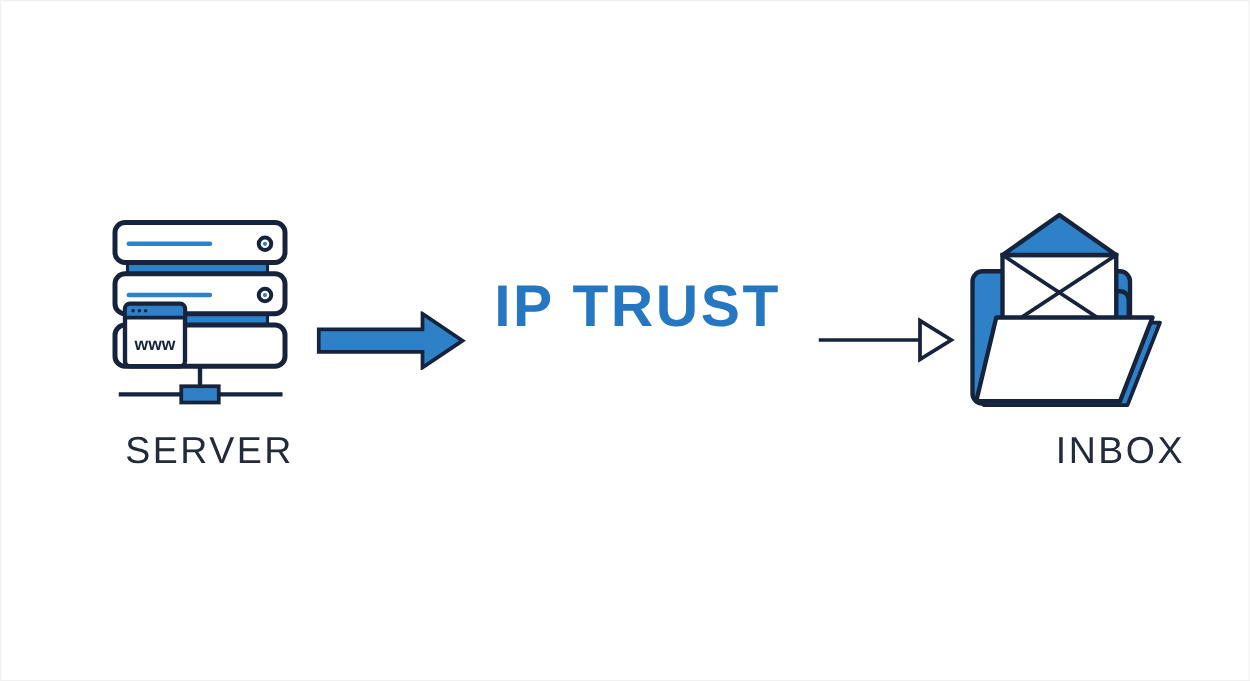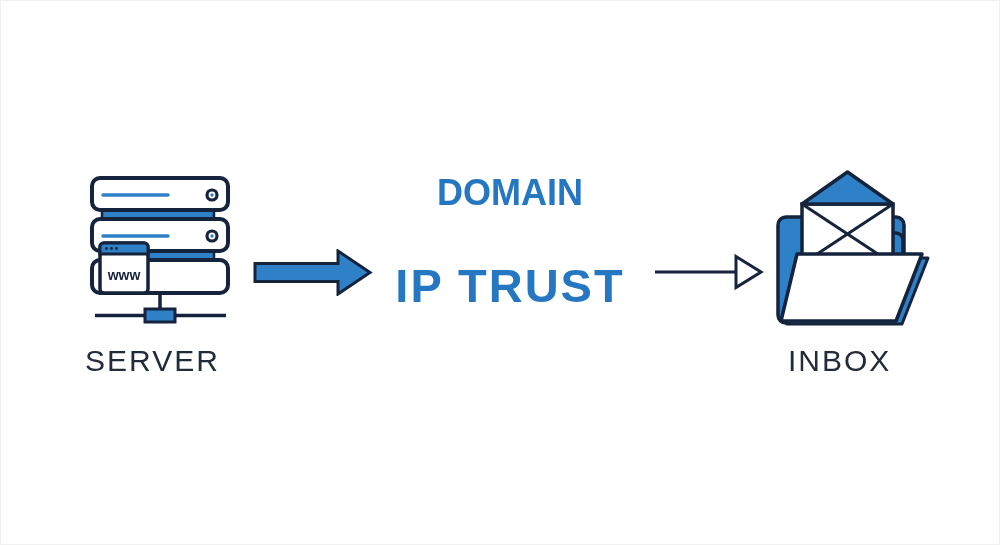--- a/index.html
+++ b/index.html
@@ -13,21 +13,21 @@
     position:relative;
     width:1000px;height:545px;
     background:#ffffff;
     overflow:hidden;
     font-family:"Liberation Sans", sans-serif;
     box-shadow:inset 0 0 0 1px #f1f1f1;
   }
   .icon-block{position:absolute;}
   .icon-label{
     position:absolute;
-    text-align:left;
+    text-align:right;
     font-size:30px;
     font-weight:300;
     letter-spacing:2px;
     color:var(--label);
   }
   .flow-heading{
     position:absolute;
     left:335px;top:172px;width:350px;
     text-align:center;
     color:var(--heading-blue);
@@ -93,21 +93,20 @@
   <div class="icon-label" style="left:85px;top:344px;width:150px;">SERVER</div>
 
   <div class="icon-block" style="left:253px;top:249px;">
     <svg width="120" height="47" viewBox="0 0 120 47">
       <polygon points="2,14.5 85,14.5 85,2 117,23.5 85,45 85,32.5 2,32.5" fill="#2f81c7" stroke="#16233c" stroke-width="3" stroke-linejoin="miter"></polygon>
     </svg>
   </div>
 
   <div class="flow-heading">
     <div class="two-line">
-      <div>DOMAIN</div>
     </div>
     <div class="ip-trust">IP TRUST</div>
   </div>
 
   <div class="icon-block" style="left:650px;top:252px;">
     <svg width="115" height="40" viewBox="0 0 115 40">
       <line x1="5" y1="20" x2="86" y2="20" stroke="#16233c" stroke-width="2.8"></line>
       <polygon points="86,4.5 111,20 86,35.5" fill="#ffffff" stroke="#16233c" stroke-width="3" stroke-linejoin="miter"></polygon>
     </svg>
   </div>

